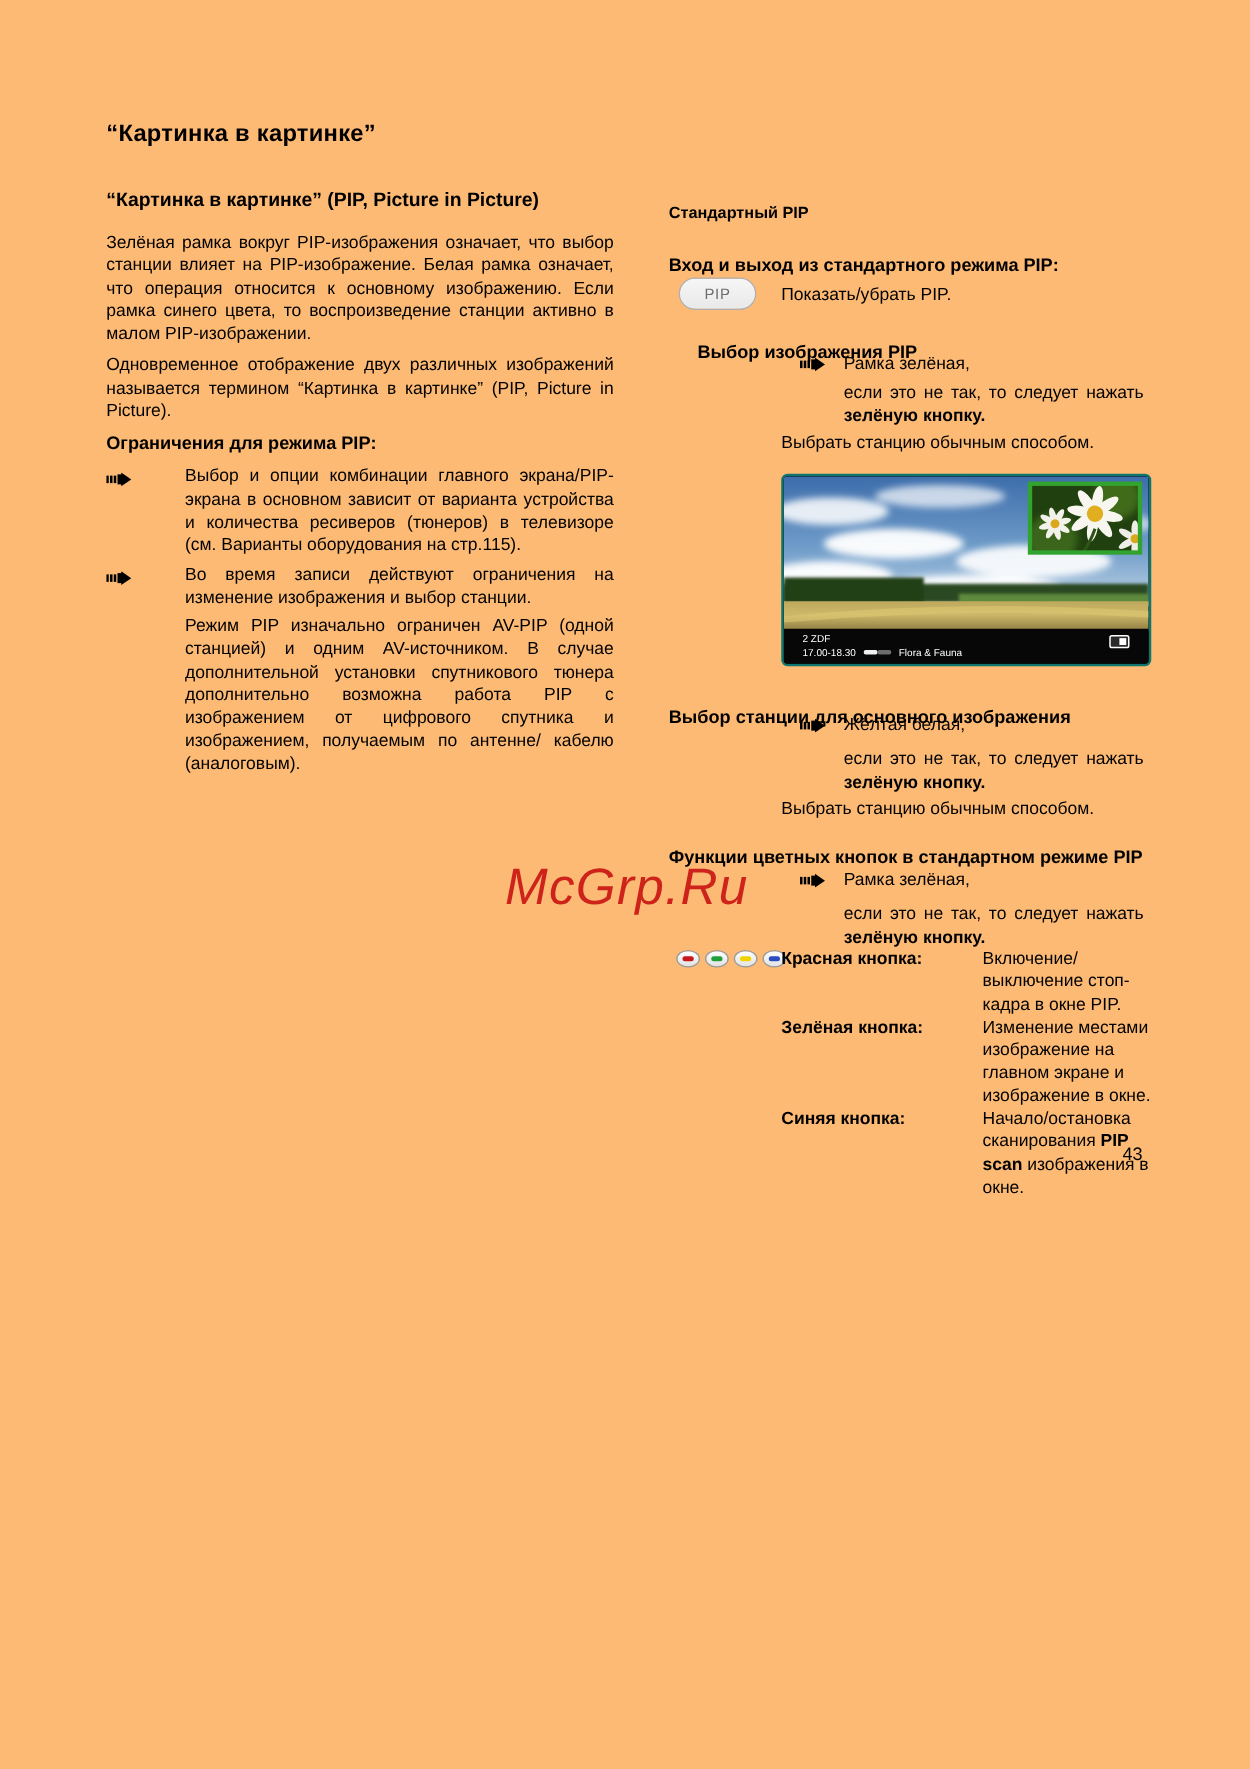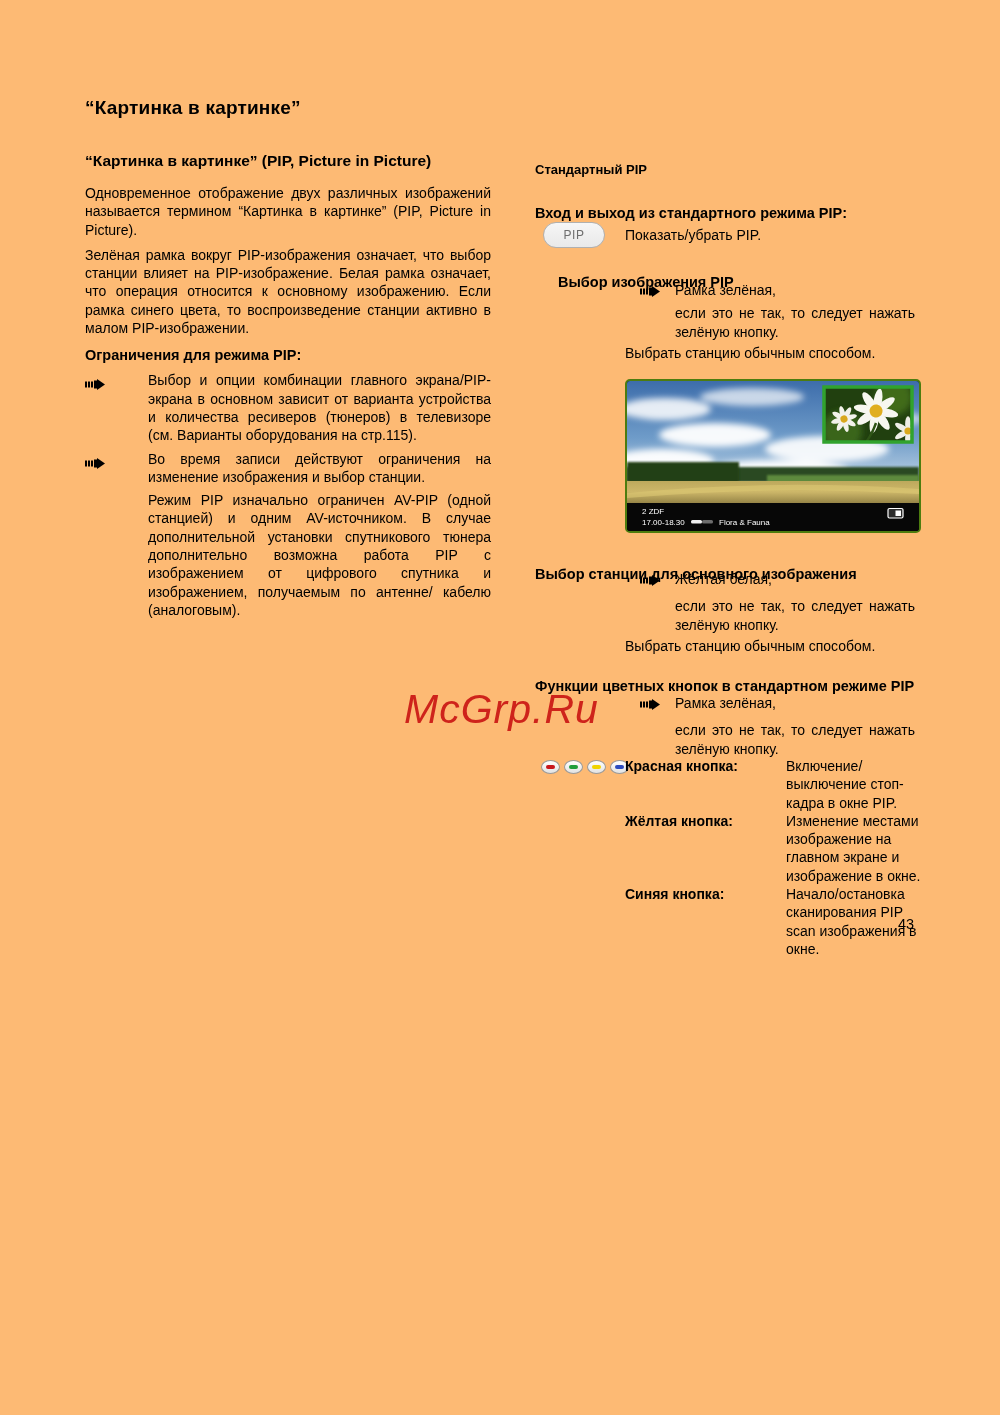--- a/index.html
+++ b/index.html
@@ -23,24 +23,24 @@
   .abs{position:absolute;}
   .r-h2{font-size:13px;font-weight:bold;}
   .r-h3{font-size:14.5px;font-weight:bold;}
   .pip-row{display:flex;align-items:center;gap:20px;}
   .pip-pill{width:60px;height:24px;border:1.5px solid #b0b0b0;border-radius:13px;
             background:linear-gradient(#f6f6f6,#e9e9e9);display:flex;align-items:center;justify-content:center;
             font-size:12px;color:#6e6e6e;letter-spacing:.5px;}
   .pip-caption{font-size:14px;}
   .step-text{width:240px;font-size:14px;line-height:18.3px;}
   .step-text p{margin:5px 0 0 0;text-align:justify;}
-  .bold{font-weight:normal;}
+  .bold{font-weight:bold;}
   .note-line{font-size:14px;}
 
-  .tv-frame{width:292px;border:2px solid #4d7c0f;border-radius:5px;overflow:hidden;line-height:0;background:#000;}
+  .tv-frame{width:292px;border:2px solid #0f766e;border-radius:5px;overflow:hidden;line-height:0;background:#000;}
 
   .ovals{display:flex;gap:4px;}
   .oval{width:17px;height:12px;border:1px solid #9a9a9a;border-radius:50%;
         background:linear-gradient(#ffffff,#e2e2e2);display:flex;align-items:center;justify-content:center;}
   .oval i{display:block;width:9px;height:4.5px;border-radius:2px;}
 
   .color-list{width:310px;}
   .color-row{display:flex;font-size:14px;line-height:18.3px;gap:44px;}
   .color-label{width:117px;flex:none;font-weight:bold;}
   .color-desc{width:178px;}
@@ -50,22 +50,22 @@
 </style>
 </head>
 <body>
 
 <div class="page">
 
   <h1 class="doc-title">“Картинка в картинке”</h1>
 
   <div class="col-left">
     <h2 class="left-heading">“Картинка в картинке” (PIP, Picture in Picture)</h2>
+    <p class="body-p">Зелёная рамка вокруг PIP-изображения означает, что выбор станции влияет на PIP-изображение. Белая рамка  означает, что операция относится к основному изображению. Если рамка синего цвета, то воспроизведение станции активно в малом PIP-изображении.</p>
     <p class="body-p">Одновременное отображение двух различных изображений называется термином “Картинка в картинке” (PIP, Picture in Picture).</p>
-    <p class="body-p">Зелёная рамка вокруг PIP-изображения означает, что выбор станции влияет на PIP-изображение. Белая рамка  означает, что операция относится к основному изображению. Если рамка синего цвета, то воспроизведение станции активно в малом PIP-изображении.</p>
 
     <h3 class="sec-heading">Ограничения для режима PIP:</h3>
 
     <div class="bullet-row">
       <span class="bullet-cell">
         <svg class="arrow-icon" width="21" height="11" viewBox="0 0 21 11">
           <rect x="0" y="2.5" width="2" height="6" fill="#000"></rect>
             <rect x="3" y="2.5" width="2" height="6" fill="#000"></rect>
           <rect x="6" y="2.5" width="2" height="6" fill="#000"></rect>
             <rect x="9" y="1.5" width="4" height="8" fill="#000"></rect>
@@ -262,21 +262,21 @@
         <i style="background: rgb(43, 75, 191);"></i>
       </span>
   </div>
 
   <div class="abs color-list" style="left:625px;top:757px;">
     <div class="color-row">
       <span class="color-label">Красная кнопка:</span>
       <span class="color-desc"><span>Включение/выключение стоп-кадра в окне PIP.</span><span class="bold"></span><span></span></span>
     </div>
     <div class="color-row">
-      <span class="color-label">Жёлтая кнопка:</span>
+      <span class="color-label">Зелёная кнопка:</span>
       <span class="color-desc"><span>Изменение местами изображение на главном экране и изображение в окне.</span><span class="bold"></span><span></span></span>
     </div>
     <div class="color-row">
       <span class="color-label">Синяя кнопка:</span>
       <span class="color-desc"><span>Начало/остановка сканирования </span><span class="bold">PIP scan</span><span> изображения в окне.</span></span>
     </div>
   </div>
 
   <div class="abs watermark" style="left:404px;top:686px;">McGrp.Ru</div>
 

